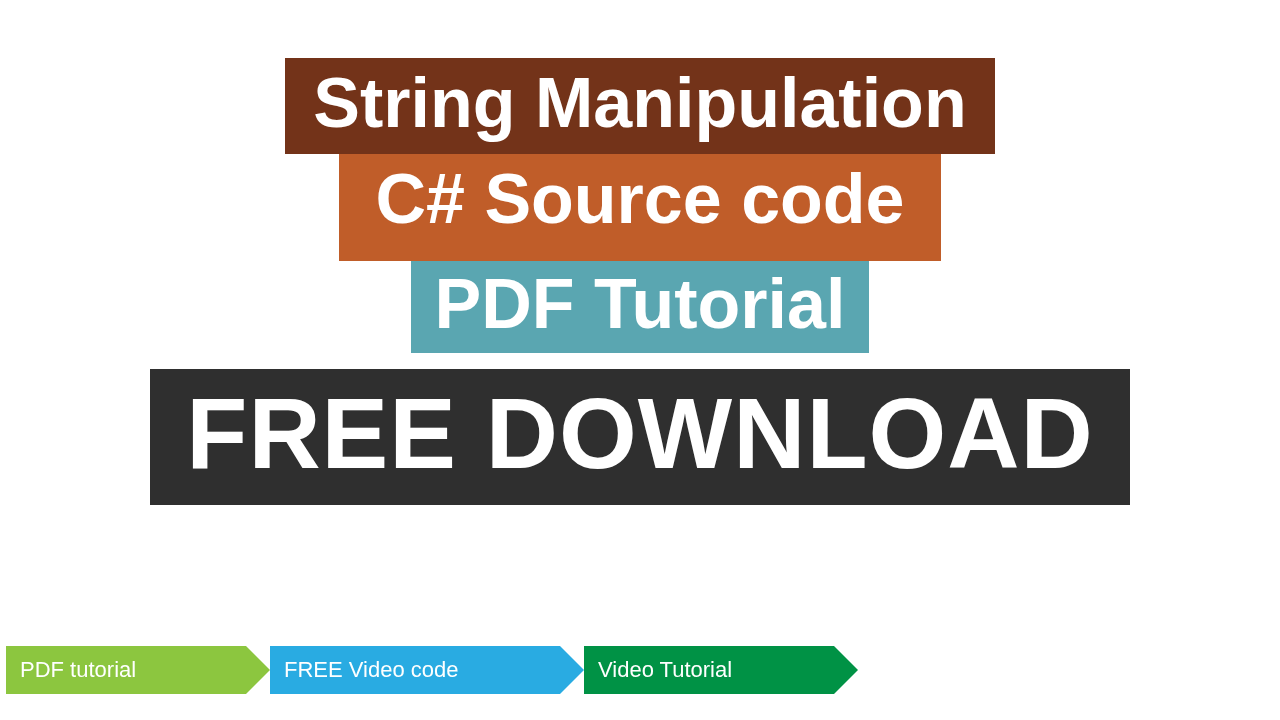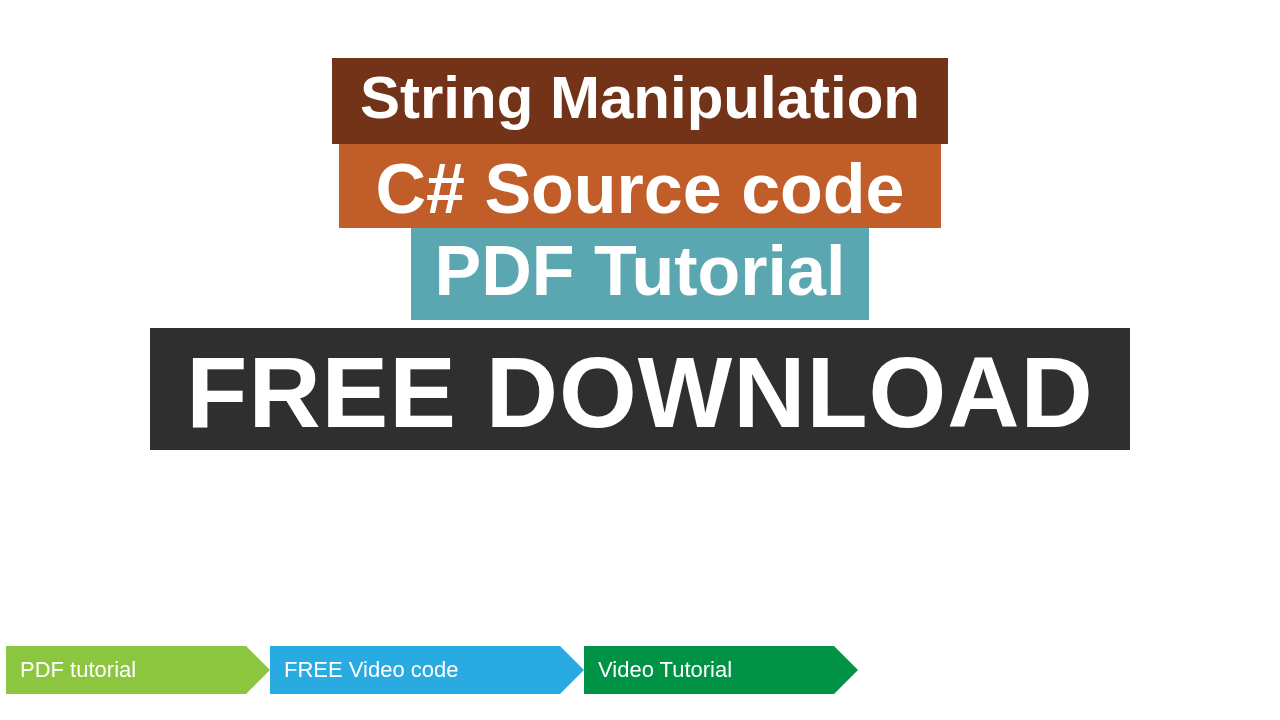--- a/index.html
+++ b/index.html
@@ -20,24 +20,24 @@
     flex-direction: column;
     align-items: center;
   }
   .banner {
     color: #ffffff;
     font-weight: 700;
     line-height: 1;
     white-space: nowrap;
     text-align: center;
   }
-  .banner-1 { background:#733319; font-size:60px; padding:10px 28px 16px; }
-  .banner-2 { background:#C05D29; font-size:70px; padding:10px 36px 4px; margin-top:0; }
+  .banner-1 { background:#733319; font-size:70px; padding:10px 28px 16px; }
+  .banner-2 { background:#C05D29; font-size:70px; padding:10px 36px 27px; margin-top:0; }
   .banner-3 { background:#5AA6B1; font-size:70px; padding:8px 24px 14px; margin-top:0; }
-  .banner-4 { background:#2F2F2F; font-size:100px; padding:14px 36px 8px; margin-top:8px; letter-spacing:1px; }
+  .banner-4 { background:#2F2F2F; font-size:100px; padding:14px 36px 22px; margin-top:16px; letter-spacing:1px; }
 
   .arrow-row {
     position: absolute;
     left: 6px;
     bottom: 26px;
     height: 48px;
     display: flex;
     align-items: stretch;
   }
   .arrow {

